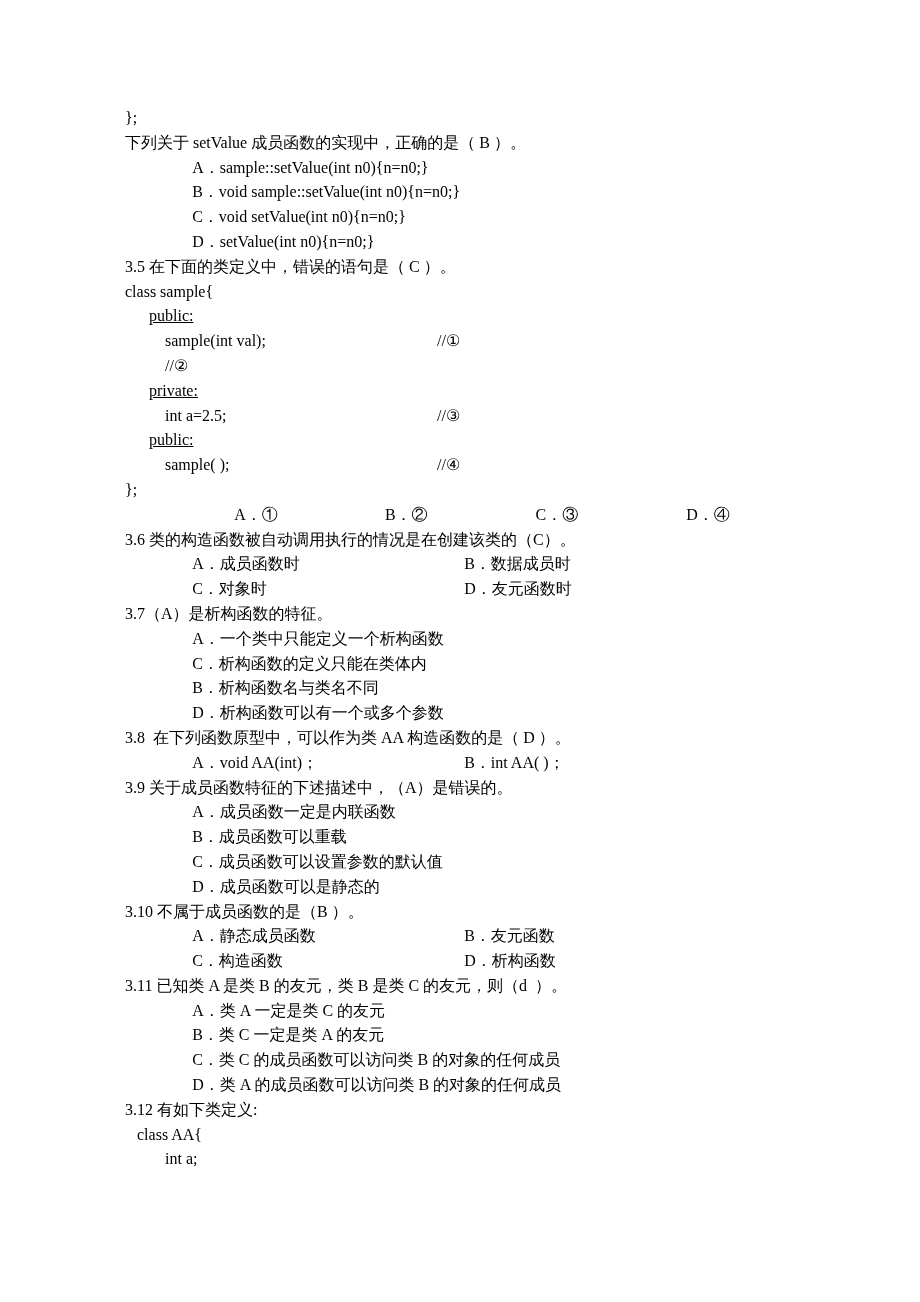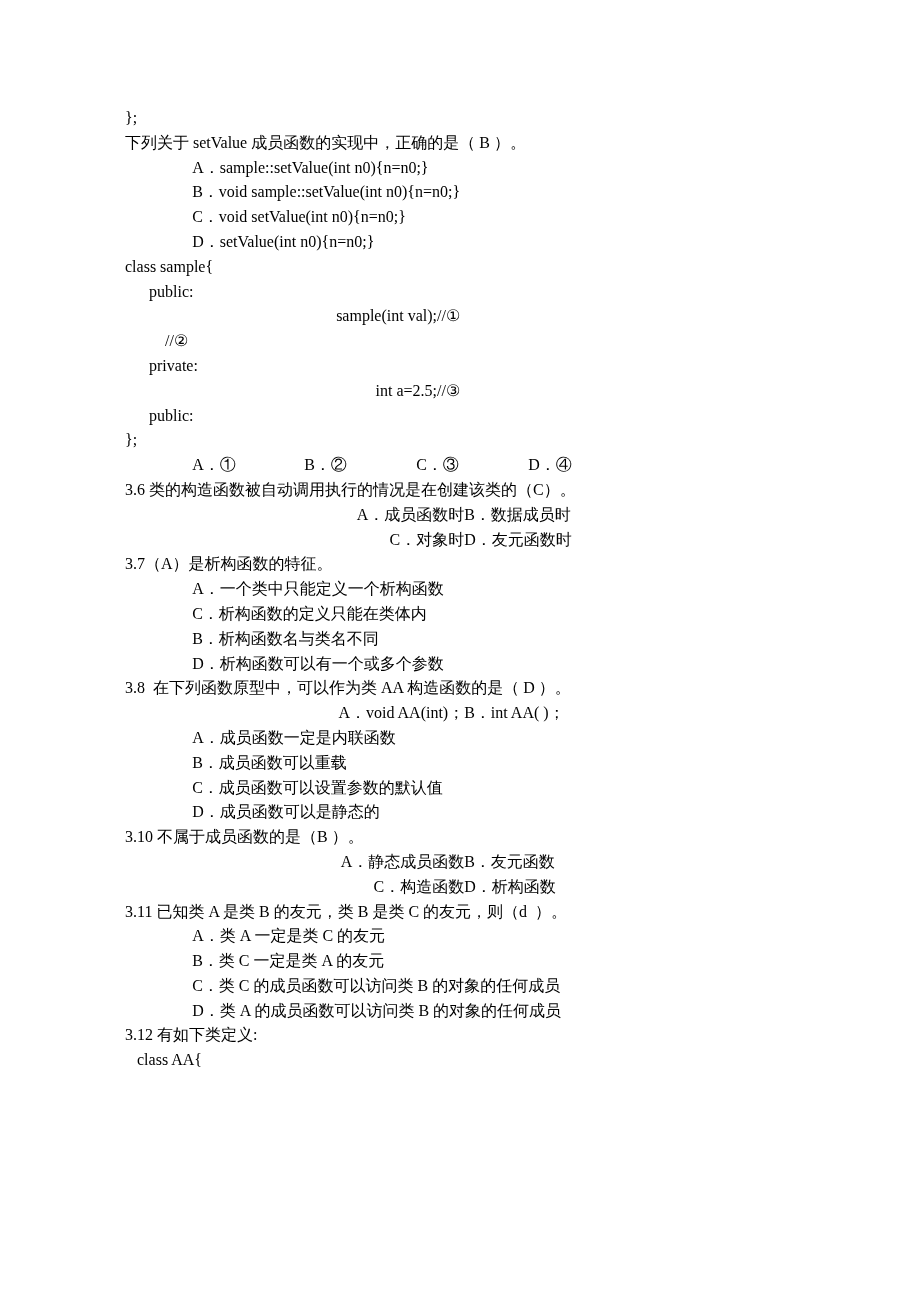--- a/index.html
+++ b/index.html
@@ -11,60 +11,65 @@
     line-height: 1.55;
     color: #000;
   }
   .page {
     width: 920px;
     min-height: 1302px;
     box-sizing: border-box;
     padding: 106px 125px 60px 125px;
   }
   .line { white-space: pre-wrap; }
-  .indent1 { padding-left: 1.5em; }
+  .indent1 { padding-left: 1.5em; text-decoration: underline; }
   .indent2 { padding-left: 4.2em; }
   .indent3 { padding-left: 2.5em; }
   .two-col {
     display: flex;
   }
-  .two-col .c1 { width: 17em; text-align: right; }
+  .two-col .c1 { width: 17em; }
   .two-col .c2 { flex: 1; }
   .opt-row {
     display: flex;
   }
-  .opt-row > span { display: inline-block; }
+  .opt-row > span { display: inline-block; margin-left: 42px; }
 </style>
 </head>
 <body>
 
 <div class="page">
 
   <div class="line">};</div>
   <div class="line">下列关于 setValue 成员函数的实现中，正确的是（ B ）。</div>
   <div class="line indent2">A．sample::setValue(int n0){n=n0;}</div>
   <div class="line indent2">B．void sample::setValue(int n0){n=n0;}</div>
   <div class="line indent2">C．void setValue(int n0){n=n0;}</div>
   <div class="line indent2">D．setValue(int n0){n=n0;}</div>
 
+  <div class="line">3.5 在下面的类定义中，错误的语句是（ C ）。</div>
   <div class="line">class sample{</div>
   <div class="line indent1">public:</div>
   <div class="two-col indent3">
     <span class="c1">sample(int val);</span>
     <span class="c2">//①</span>
   </div>
   <div class="two-col indent3">
     <span class="c2">//②</span>
   </div>
   <div class="line indent1">private:</div>
   <div class="two-col indent3">
     <span class="c1">int a=2.5;</span>
     <span class="c2">//③</span>
   </div>
   <div class="line indent1">public:</div>
+  <div class="two-col indent3">
+    <span class="c1">sample( );</span>
+    <span class="c2">//④</span>
+  </div>
   <div class="line">};</div>
 
   <div class="opt-row indent2">
     <span style="width:7em">A．①</span>
     <span style="width:7em">B．②</span>
     <span style="width:7em">C．③</span>
     <span style="width:7em">D．④</span>
   </div>
 
   <div class="line">3.6 类的构造函数被自动调用执行的情况是在创建该类的（C）。</div>
@@ -82,20 +87,21 @@
   <div class="line indent2">C．析构函数的定义只能在类体内</div>
   <div class="line indent2">B．析构函数名与类名不同</div>
   <div class="line indent2">D．析构函数可以有一个或多个参数</div>
 
   <div class="line">3.8  在下列函数原型中，可以作为类 AA 构造函数的是（ D ）。</div>
   <div class="two-col indent2">
     <span class="c1">A．void AA(int)；</span>
     <span class="c2">B．int AA( )；</span>
   </div>
 
+  <div class="line">3.9 关于成员函数特征的下述描述中，（A）是错误的。</div>
   <div class="line indent2">A．成员函数一定是内联函数</div>
   <div class="line indent2">B．成员函数可以重载</div>
   <div class="line indent2">C．成员函数可以设置参数的默认值</div>
   <div class="line indent2">D．成员函数可以是静态的</div>
 
   <div class="line">3.10 不属于成员函数的是（B ）。</div>
   <div class="two-col indent2">
     <span class="c1">A．静态成员函数</span>
     <span class="c2">B．友元函数</span>
   </div>
@@ -105,14 +111,15 @@
   </div>
 
   <div class="line">3.11 已知类 A 是类 B 的友元，类 B 是类 C 的友元，则（d  ）。</div>
   <div class="line indent2">A．类 A 一定是类 C 的友元</div>
   <div class="line indent2">B．类 C 一定是类 A 的友元</div>
   <div class="line indent2">C．类 C 的成员函数可以访问类 B 的对象的任何成员</div>
   <div class="line indent2">D．类 A 的成员函数可以访问类 B 的对象的任何成员</div>
 
   <div class="line">3.12 有如下类定义:</div>
   <div class="line" style="padding-left:0.5em"> class AA{</div>
+  <div class="line indent3">int a;</div>
 
 </div>
 
 </body></html>

